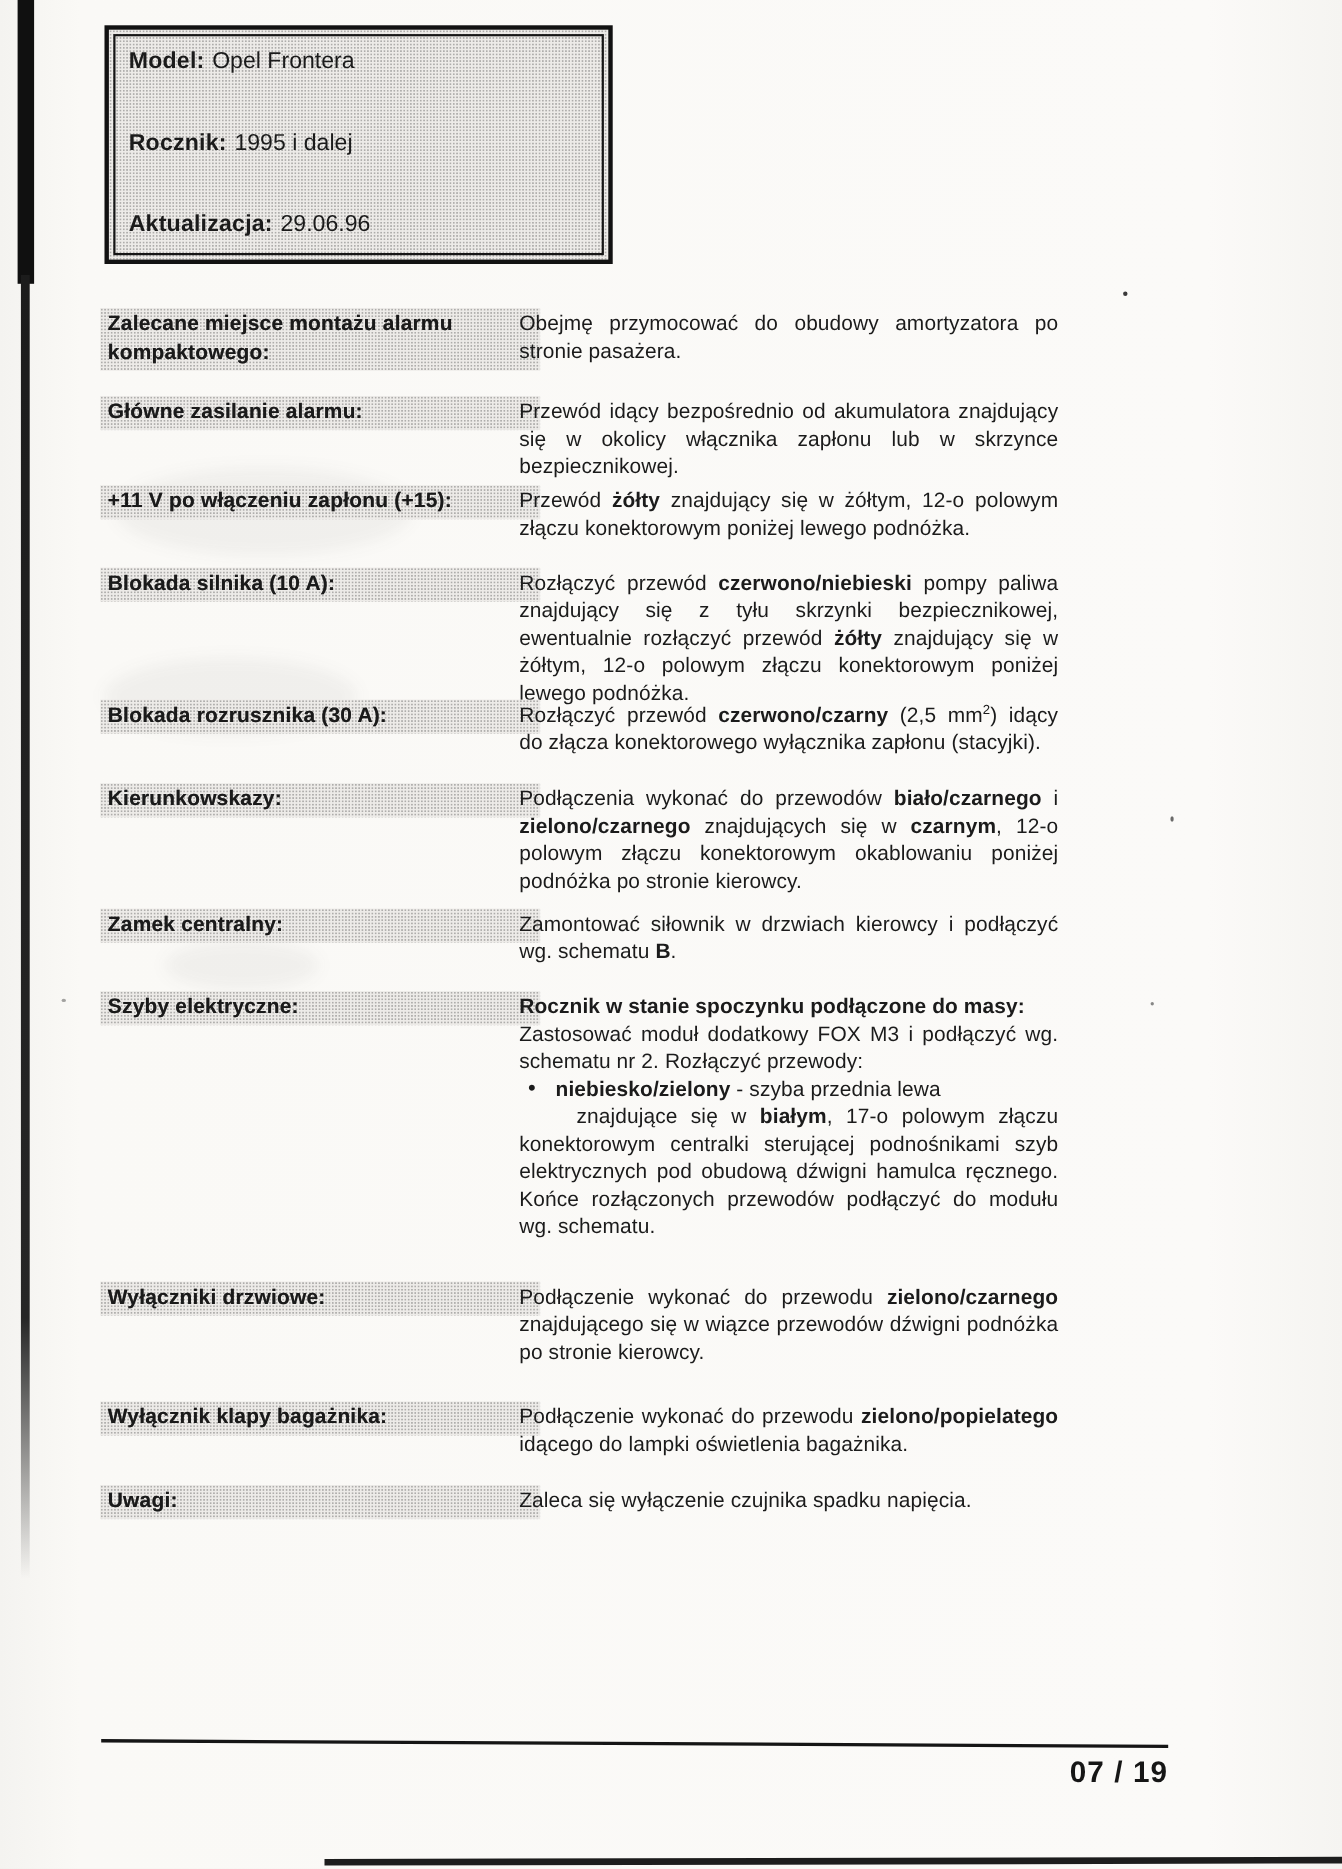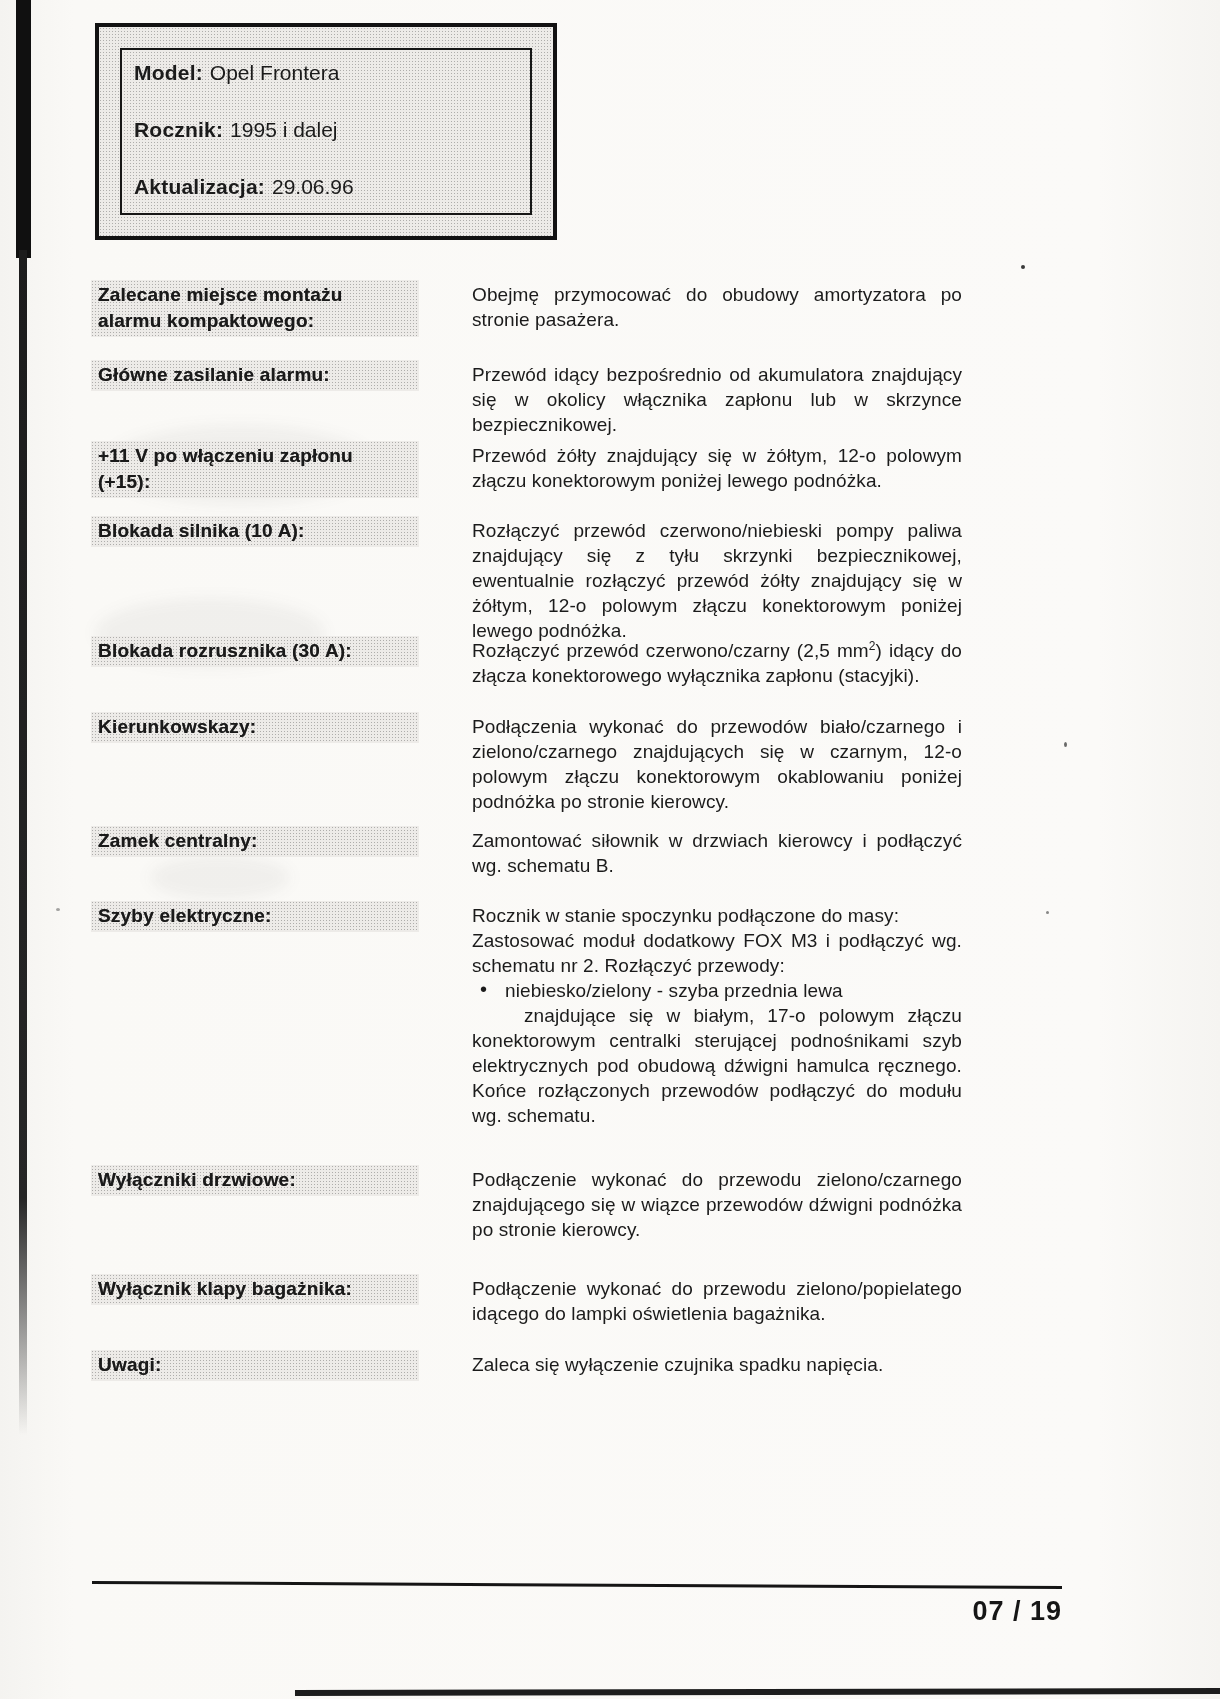--- a/index.html
+++ b/index.html
@@ -27,40 +27,40 @@
 
   
   .tone{
     background-color:#edebe8;
     background-image:radial-gradient(circle,rgba(80,80,80,0.40) 0.8px,rgba(0,0,0,0) 0.9px);
     background-size:3px 3px;
   }
 
   
   .hbox{position:absolute;left:95px;top:23px;width:462px;height:217px;
-    border:4px solid #121212;box-sizing:border-box;padding:21px;}
+    border:4px solid #121212;box-sizing:border-box;padding:4px;}
   .hbox-inner{width:100%;height:100%;border:2px solid #161616;box-sizing:border-box;
     display:flex;flex-direction:column;justify-content:space-between;
     padding:10px 12px 14px 12px;}
   .hrow{font-size:21px;line-height:25px;white-space:nowrap;}
   .hrow b{font-weight:bold;margin-right:7px;letter-spacing:.2px;}
 
   
   .sections{position:absolute;left:91px;top:0;width:873px;height:1699px;}
   .sec{position:absolute;left:0;width:100%;}
   .sec-1{top:282px}.sec-2{top:362px}.sec-3{top:443px}.sec-4{top:518px}
   .sec-5{top:638px}.sec-6{top:714px}.sec-7{top:828px}.sec-8{top:903px}
   .sec-9{top:1167px}.sec-10{top:1276px}.sec-11{top:1352px}
-  .strip{position:absolute;left:0;top:-2px;width:328px;box-sizing:border-box;
+  .strip{position:absolute;left:0;top:-2px;width:400px;box-sizing:border-box;
     padding:2px 20px 3px 7px;font-weight:bold;font-size:19px;line-height:26px;
     color:#1a1a1a;letter-spacing:.2px;text-shadow:0 0 .5px rgba(0,0,0,.55);}
   .body{position:absolute;left:381px;top:0;width:490px;}
   .para{font-size:19px;line-height:25px;text-align:justify;text-align-last:left;
     letter-spacing:.1px;}
-  .para .bold{font-weight:normal;margin-top:43px;}
+  .para .bold{font-weight:bold;margin-top:43px;}
   .para sup{font-size:12px;line-height:0;vertical-align:super;}
   .para.bullet{padding-left:33px;position:relative;text-align:left;}
   .para.bullet::before{content:"\2022";position:absolute;left:8px;top:-1px;font-size:20px;}
   .para.indent{text-indent:52px;}
 
   
   .footer-rule{position:absolute;left:92px;top:1581px;width:970px;height:3px;background:#151515;
     transform:rotate(0.3deg);transform-origin:left center;}
   .page-number{position:absolute;left:92px;top:1596px;width:970px;text-align:right;
     font-size:27px;font-weight:bold;letter-spacing:1px;color:#161616;}

